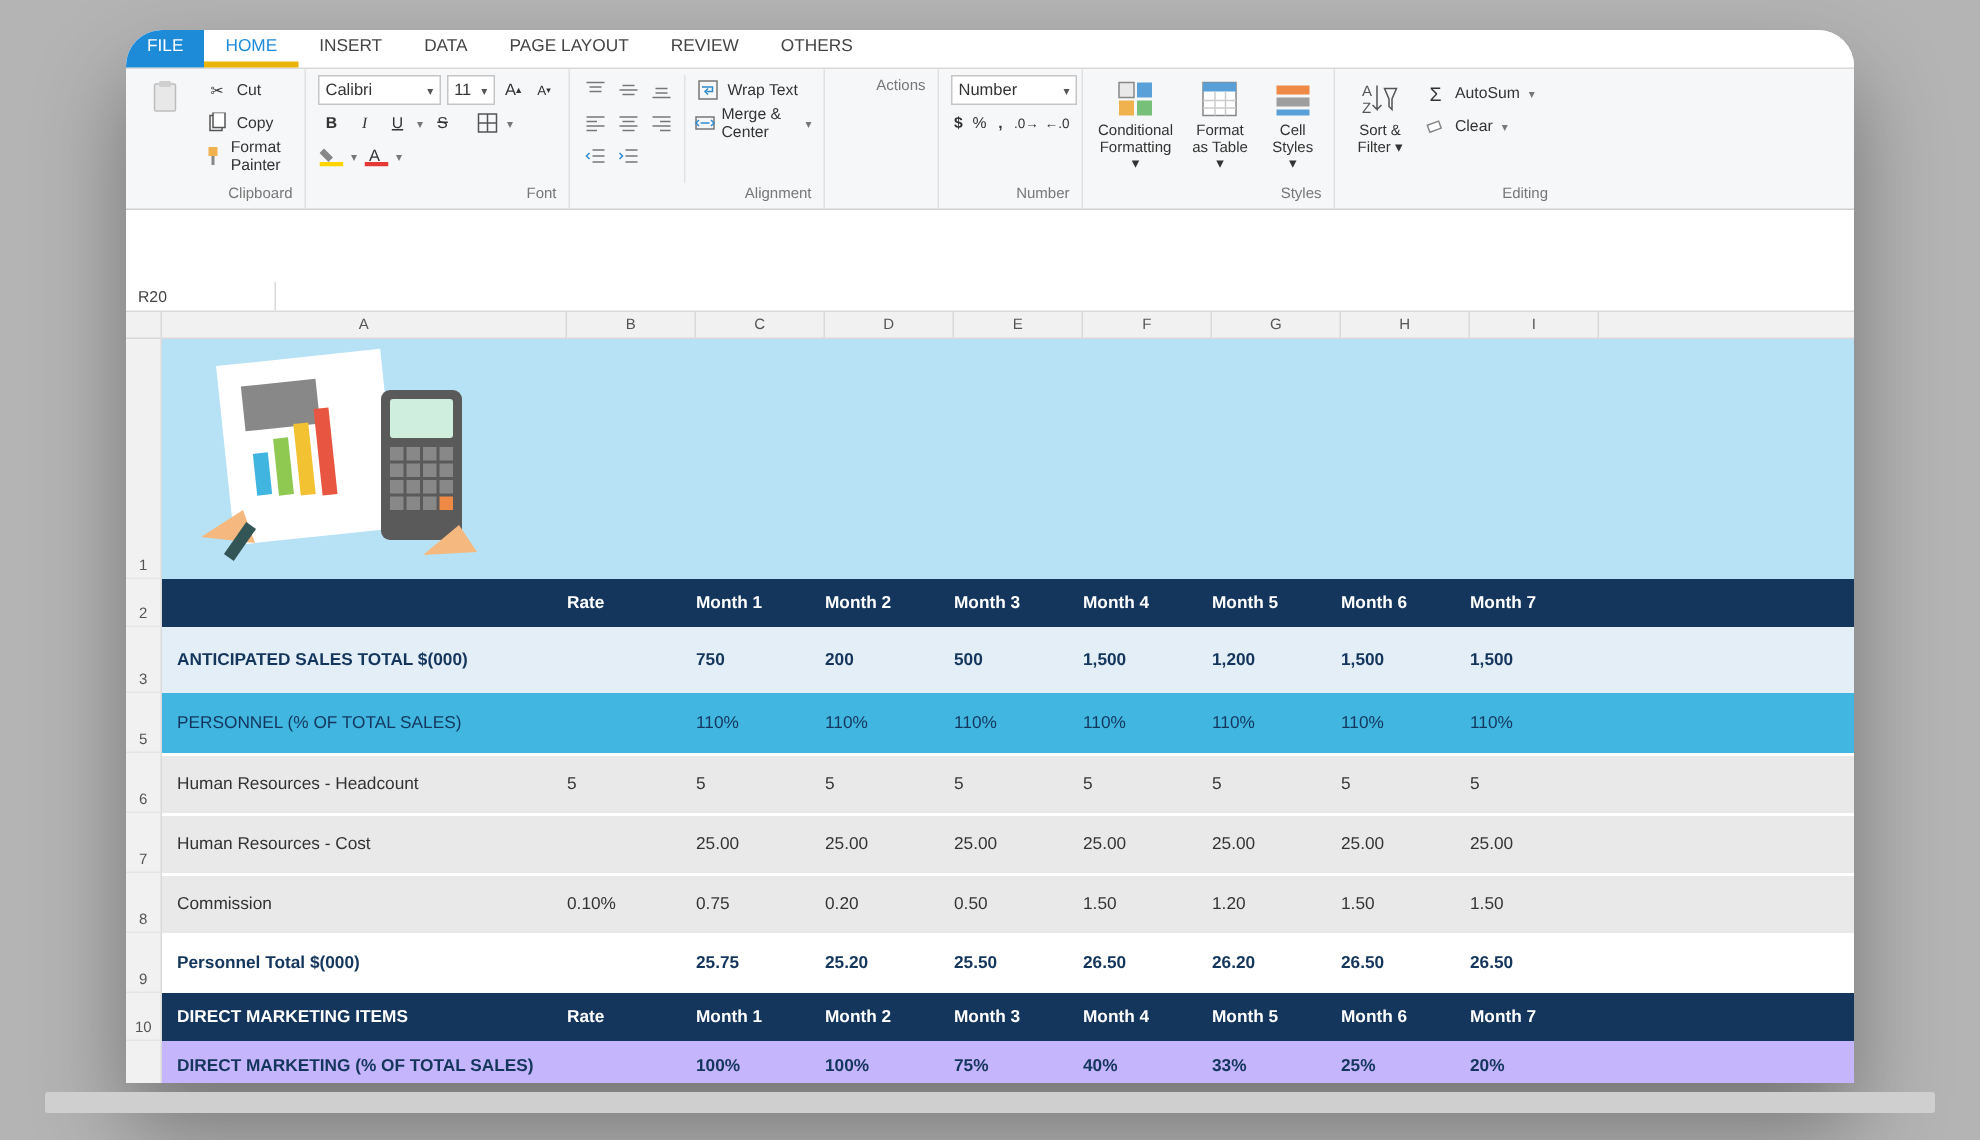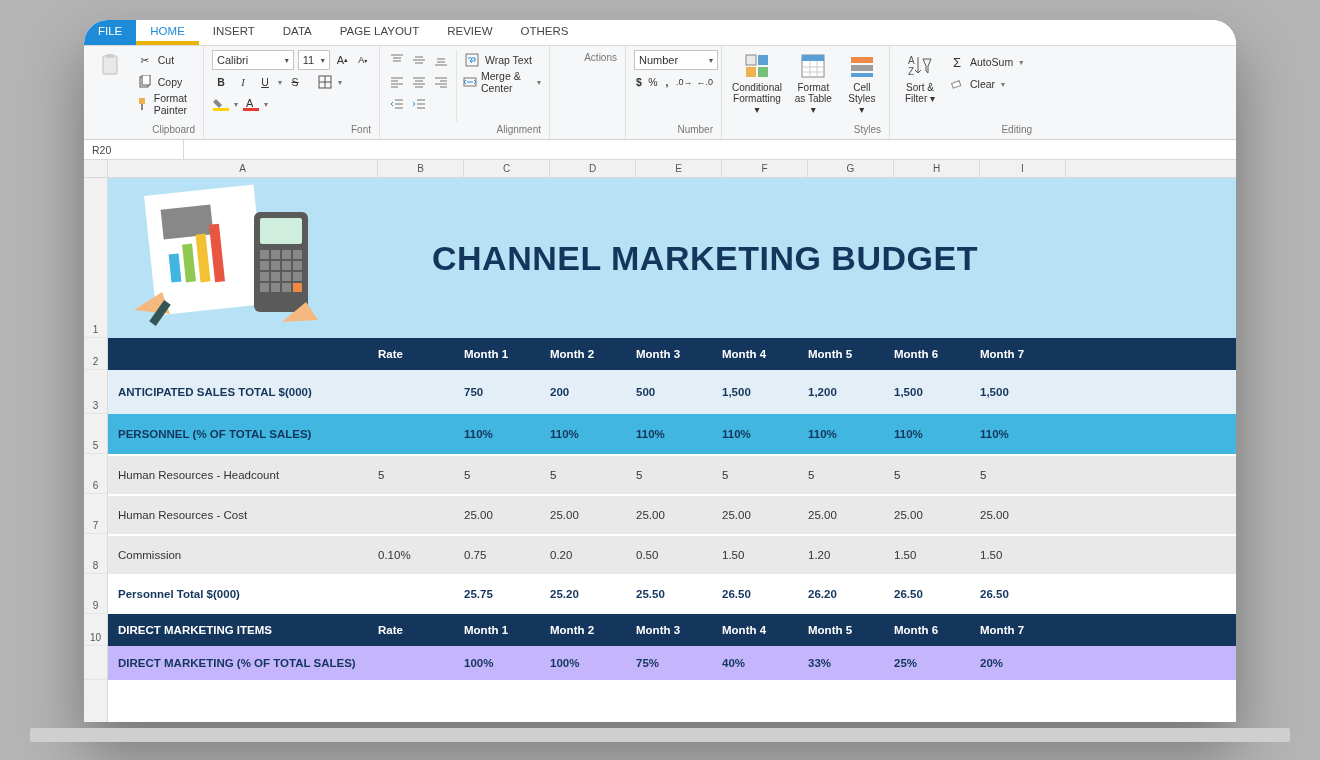--- a/index.html
+++ b/index.html
@@ -22,21 +22,21 @@
 .rowi { display: flex; align-items: center; gap: 4px; height: 20px; }
 .btn-ico { width: 18px; height: 18px; display: inline-flex; align-items: center; justify-content: center; }
 .sel { border: 1px solid #c6c6c6; background: #fff; height: 20px; font-size: 11px; padding: 1px 4px; display: flex; align-items: center; justify-content: space-between; }
 .sel .arr { font-size: 8px; color: #555; margin-left: 6px; }
 .bigbtn { display: flex; flex-direction: column; align-items: center; justify-content: flex-start; padding: 2px 4px; width: 54px; }
 .bigbtn .ic { width: 28px; height: 28px; display:flex; align-items:center; justify-content:center; }
 .bigbtn .lbl { font-size: 10px; text-align: center; line-height: 1.1; margin-top: 2px; }
 .small-txt { font-size: 10.5px; }
 
 
-.fbar { display: flex; height: 20px; border-bottom: 1px solid #d9d9d9; font-size: 10.5px; }
+.fbar { display: flex; height: 20px; border-bottom: 1px solid #d9d9d9; font-size: 10.5px; margin-top: 48px; }
 .namebox { width: 100px; border-right: 1px solid #d9d9d9; padding-left: 8px; display:flex; align-items:center; color:#444; }
 .fx { flex:1; }
 
 
 .colhdrs { display: flex; height: 18px; background: #f1f1f1; font-size: 10px; color: #555; border-bottom: 1px solid #d9d9d9; }
 .corner { width: 24px; border-right: 1px solid #d9d9d9; }
 .ch { border-right: 1px solid #d9d9d9; display:flex; align-items:center; justify-content:center; }
 .ca { width: 270px; } .cb,.cc,.cd,.ce,.cf,.cg,.chh,.ci { width: 86px; }
 
 
@@ -49,21 +49,21 @@
 .banner { height: 160px; background: #b7e2f5; display:flex; align-items:center; padding-left: 24px; position:relative; }
 .banner h1 { color:#14365c; font-size: 34px; font-weight: 800; margin-left: 300px; letter-spacing: 0.5px; }
 .illus { position:absolute; left:24px; top:4px; width:190px; height:152px; }
 
 
 .trow { display:flex; align-items:center; font-size: 11.5px; }
 .trow .ca-cell { width:270px; padding-left:10px; }
 .trow .c { width:86px; }
 .hdrDark { background:#14365c; color:#fff; font-weight:700; height:32px; }
 .subAnticipated { background:#e3eef6; color:#14365c; font-weight:700; height:44px; }
-.subPersonnel { background:#40b6e0; color:#14365c; font-weight:700; height:40px; }
+.subPersonnel { background:#40b6e0; color:#14365c; font-weight:400; height:40px; }
 .subDirect { background:#c4b5fd; color:#14365c; font-weight:700; height:34px; }
 .dataRow { background:#e9e9e9; height:40px; border-top:2px solid #fff; color:#333; }
 .totalRow { background:#fff; color:#14365c; font-weight:700; height:40px; }
 .hdrDark2 { background:#14365c; color:#fff; font-weight:700; height:32px; }
 
 svg { display:block; }
 </style>
 </head>
 <body>
 
@@ -425,21 +425,20 @@
               <rect x="139" y="90" width="9" height="9"></rect>
               <rect x="150" y="90" width="9" height="9"></rect>
               <rect x="161" y="90" width="9" height="9"></rect>
             <rect x="128" y="101" width="9" height="9"></rect>
               <rect x="139" y="101" width="9" height="9"></rect>
               <rect x="150" y="101" width="9" height="9"></rect>
               <rect x="161" y="101" width="9" height="9" fill="#ef8a46"></rect>
           </g>
           <path d="M150 140 L174 120 L186 138 Z" fill="#f5b87f"></path>
         </svg>
-        <h1>CHANNEL MARKETING BUDGET</h1>
       </div>
 
       <div class="trow hdrDark">
         <div class="ca-cell"></div>
         <div class="c">Rate</div>
         <div class="c">Month 1</div>
         <div class="c">Month 2</div>
         <div class="c">Month 3</div>
         <div class="c">Month 4</div>
         <div class="c">Month 5</div>

